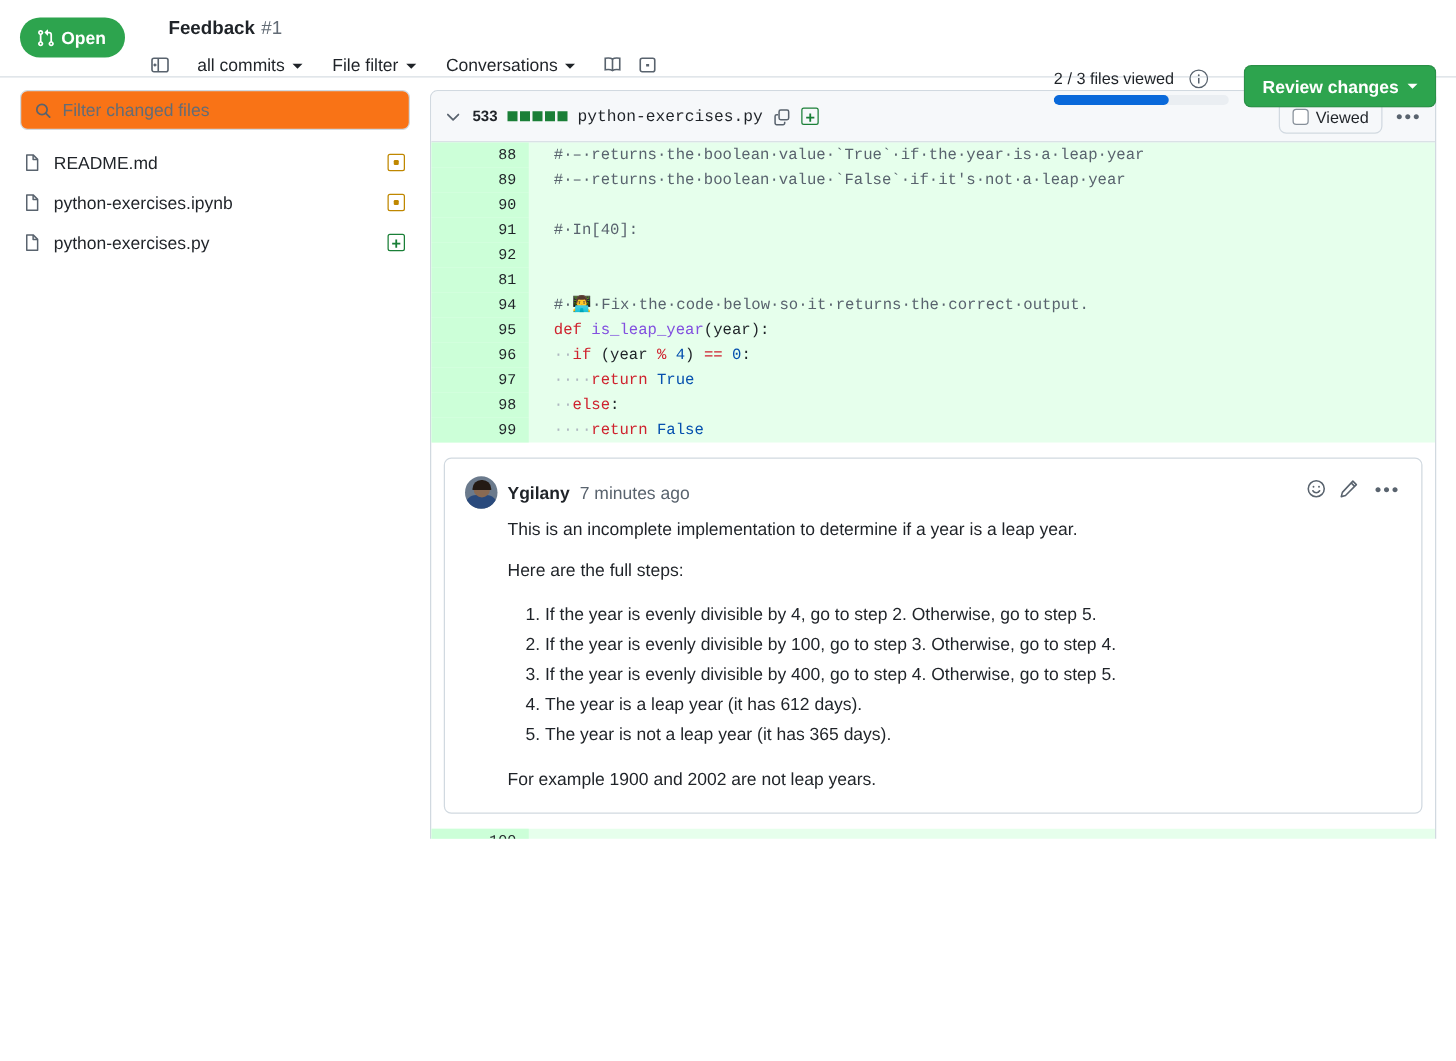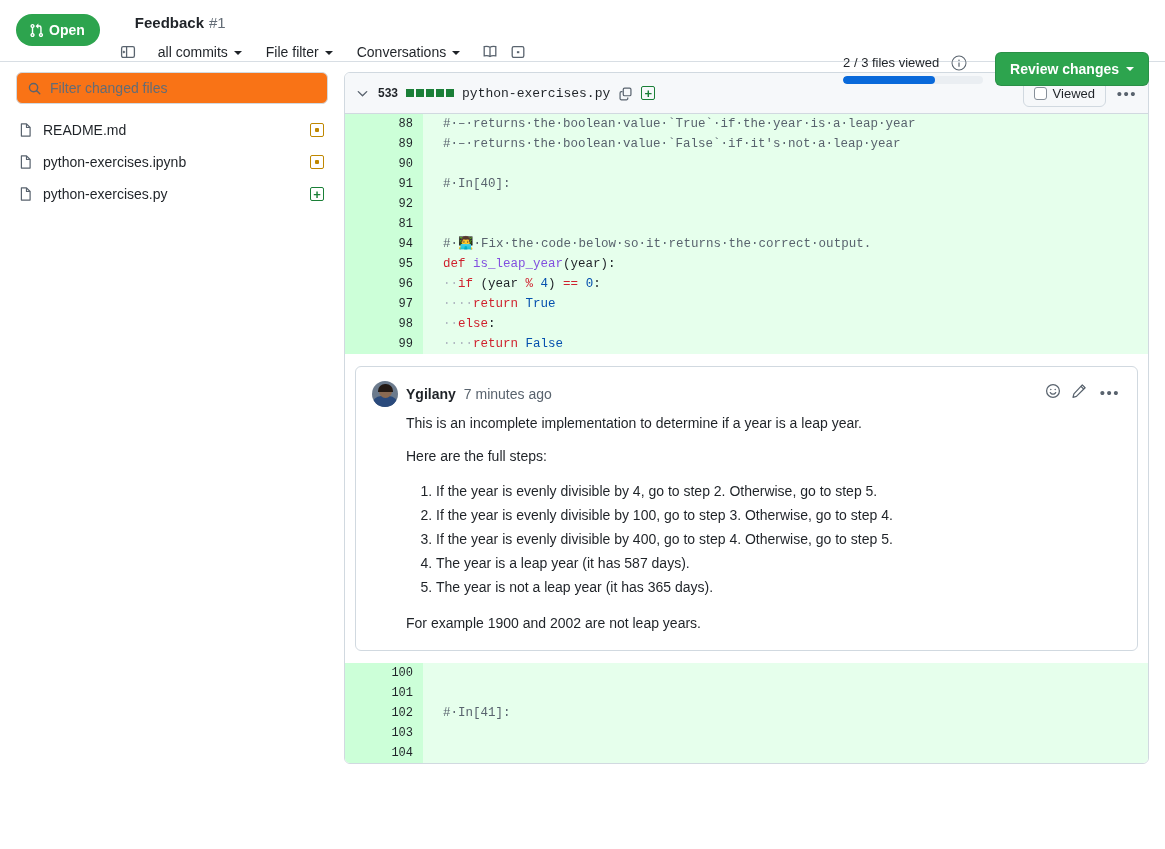--- a/index.html
+++ b/index.html
@@ -5,21 +5,21 @@
   * { box-sizing: border-box; }
   html, body {
     margin: 0; padding: 0;
     width: 1165px; height: 849px;
     background: #ffffff;
     font-family: "Liberation Sans", sans-serif;
     font-size: 14px;
     color: #1f2328;
     overflow: hidden;
   }
-  .page { position: relative; width: 1165px; height: 849px; overflow: hidden; }
+  .page { position: relative; width: 1165px; height: 671px; overflow: hidden; }
 
   
   .header {
     height: 62px;
     border-bottom: 1px solid #d8dee4;
     display: flex;
     align-items: flex-start;
     padding: 14px 16px 0 16px;
     background: #fff;
     position: relative;
@@ -481,21 +481,21 @@
             </span>
           </div>
 
           <div class="cmt-body">
             <p>This is an incomplete implementation to determine if a year is a leap year.</p>
             <p>Here are the full steps:</p>
             <ol id="comment-steps">
                 <li>If the year is evenly divisible by 4, go to step 2. Otherwise, go to step 5.</li>
                 <li>If the year is evenly divisible by 100, go to step 3. Otherwise, go to step 4.</li>
                 <li>If the year is evenly divisible by 400, go to step 4. Otherwise, go to step 5.</li>
-                <li>The year is a leap year (it has 587 days).</li>
+                <li>The year is a leap year (it has 612 days).</li>
                 <li>The year is not a leap year (it has 365 days).</li>
               </ol>
             <p class="tight">For example 1900 and 2002 are not leap years.</p>
           </div>
 
         </div>
 
         <div class="diff-block" id="diff-bottom">
             <div class="diff-line">
               <span class="ln">100</span>

